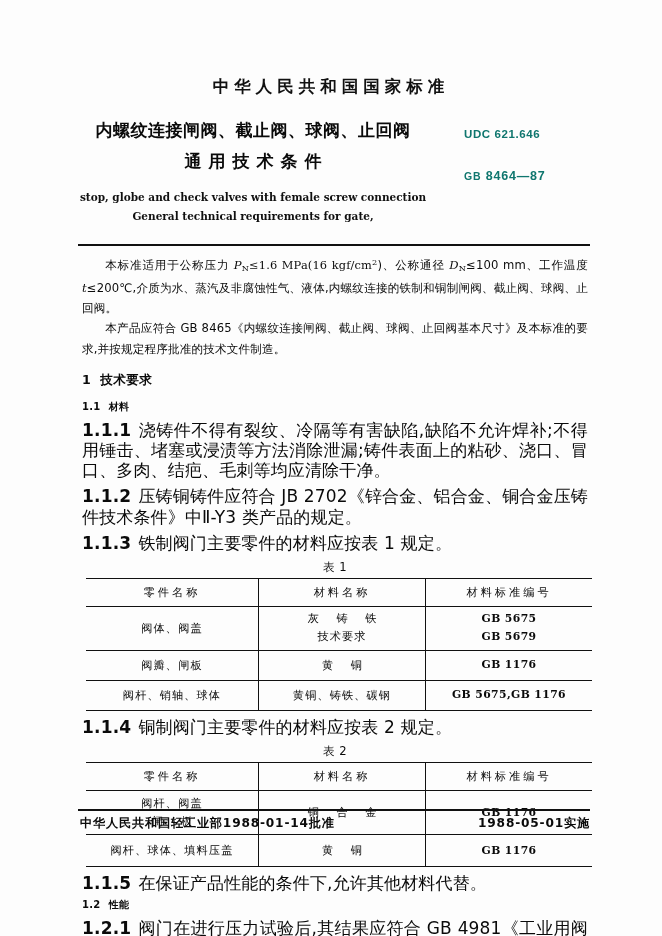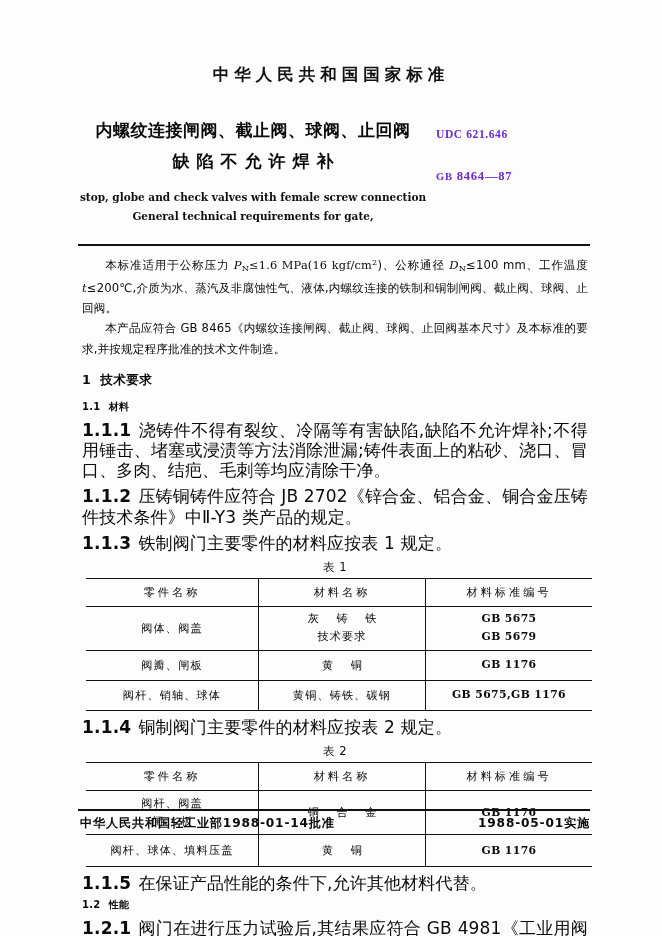--- a/index.html
+++ b/index.html
@@ -24,21 +24,21 @@
     position: absolute;
     left: 0; top: 0;
     width: 662px;
     height: 936px;
   }
 
   
   .masthead {
     position: absolute;
     left: 0;
-    top: 64px;
+    top: 76px;
     width: 662px;
     text-align: center;
   }
   .masthead .gb-line {
     font-size: 16.5px;
     font-weight: bold;
     letter-spacing: 5px;
     color: #111;
   }
 
@@ -70,25 +70,25 @@
     margin-top: 13px;
     font-family: "DejaVu Serif", "Liberation Serif", serif;
     font-size: 10.5px;
     font-weight: bold;
     line-height: 1.75;
     color: #101010;
   }
 
   .code-block {
     position: absolute;
-    left: 436px;
+    left: 464px;
     top: 128px;
     width: 180px;
-    font-family: Liberation Serif, serif;
-    color: #6d28d9;
+    font-family: Liberation Sans, sans-serif;
+    color: #0f766e;
   }
   .code-udc {
     font-size: 11.5px;
     font-weight: bold;
     letter-spacing: 0.6px;
   }
   .code-gb {
     margin-top: 29px;
     font-size: 12.5px;
     font-weight: bold;
@@ -260,21 +260,21 @@
 
 <div class="page">
   <div class="sheet">
 
     <div class="masthead">
       <div class="gb-line">中华人民共和国国家标准</div>
     </div>
 
     <div class="title-block">
       <div class="title-cn-1">内螺纹连接闸阀、截止阀、球阀、止回阀</div>
-      <div class="title-cn-2">缺陷不允许焊补</div>
+      <div class="title-cn-2">通用技术条件</div>
       <div class="title-en">
         <div>stop, globe and check valves with female screw connection</div>
         <div>General technical requirements for gate,</div>
       </div>
     </div>
 
     <div class="code-block">
       <div class="code-udc">UDC 621.646</div>
       <div class="code-gb"><span class="sm">GB</span> <span>8464—87</span></div>
     </div>

